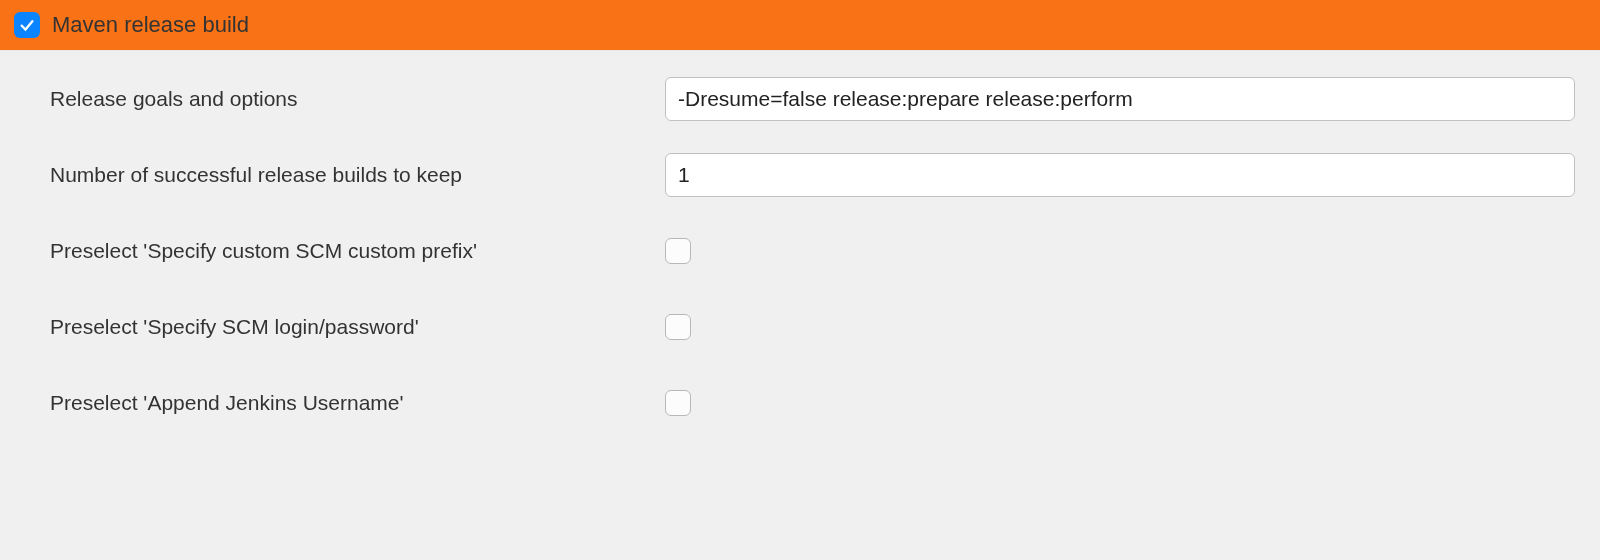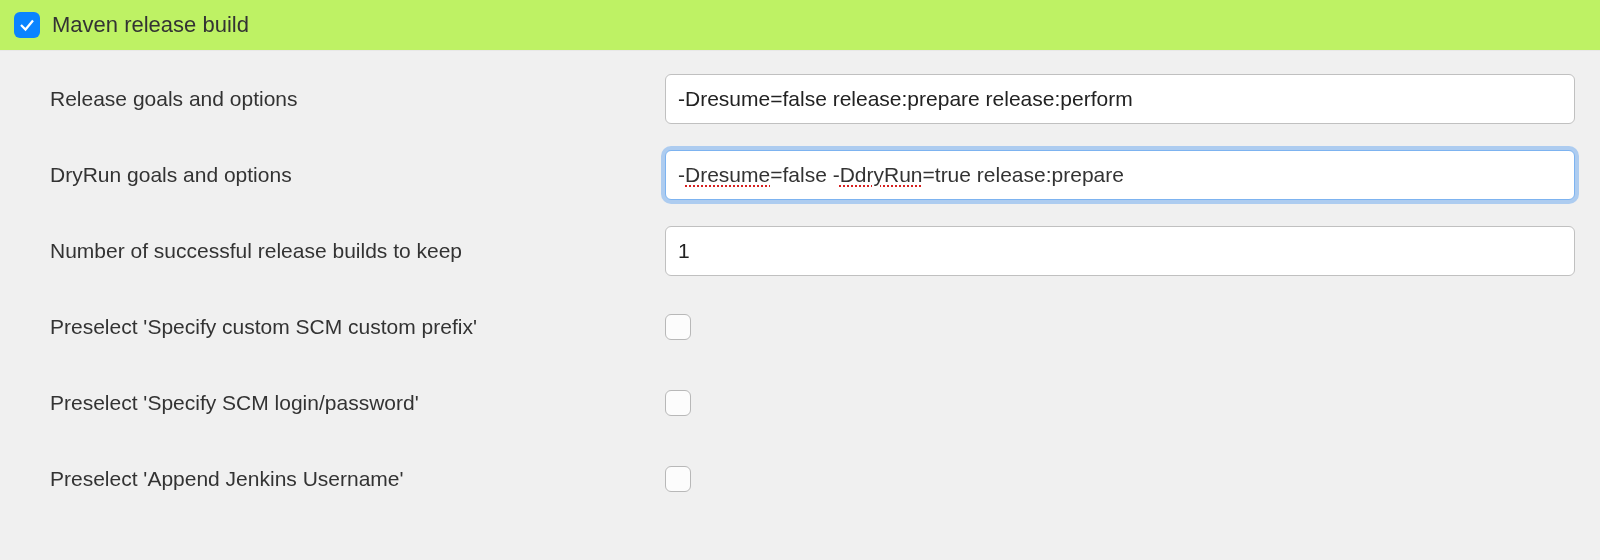--- a/index.html
+++ b/index.html
@@ -12,21 +12,21 @@
       font-size: 21px;
       color: #333;
       background: #f0f0f0;
       width: 1600px;
       height: 560px;
     }
     .section-header {
       display: flex;
       align-items: center;
       padding: 12px 14px;
-      background: #bef264;
+      background: #f97316;
       border-bottom: 1px solid #e8e8e8;
     }
     .header-checkbox {
       width: 26px;
       height: 26px;
       border-radius: 6px;
       background: #0a84ff;
       display: flex;
       align-items: center;
       justify-content: center;
@@ -61,21 +61,21 @@
       color: #333;
       flex-shrink: 0;
     }
     .row-control {
       flex: 1;
       padding-right: 25px;
       display: flex;
     }
     .text-input {
       width: 100%;
-      height: 50px;
+      height: 44px;
       border: 1px solid #c0c0c0;
       border-radius: 6px;
       padding: 0 12px;
       font-size: 21px;
       font-family: inherit;
       color: #222;
       background: #fff;
       outline: none;
     }
     .small-checkbox {
@@ -127,26 +127,20 @@
 
 <div class="form-body">
 
   <div class="form-row">
     <div class="row-label">Release goals and options</div>
     <div class="row-control">
       <input type="text" class="text-input" value="-Dresume=false release:prepare release:perform" style="">
     </div>
   </div>
 
-  <div class="form-row">
-    <div class="row-label">DryRun goals and options</div>
-    <div class="row-control">
-      <div class="input-content focused"><span>-</span><span class="spellcheck">Dresume</span><span>=false -</span><span class="spellcheck">DdryRun</span><span>=true release:prepare</span></div>
-    </div>
-  </div>
 
   <div class="form-row">
     <div class="row-label">Number of successful release builds to keep</div>
     <div class="row-control">
       <input type="text" class="text-input" value="1" style="">
     </div>
   </div>
 
   <div class="form-row">
     <div class="row-label">Preselect 'Specify custom SCM custom prefix'</div>

